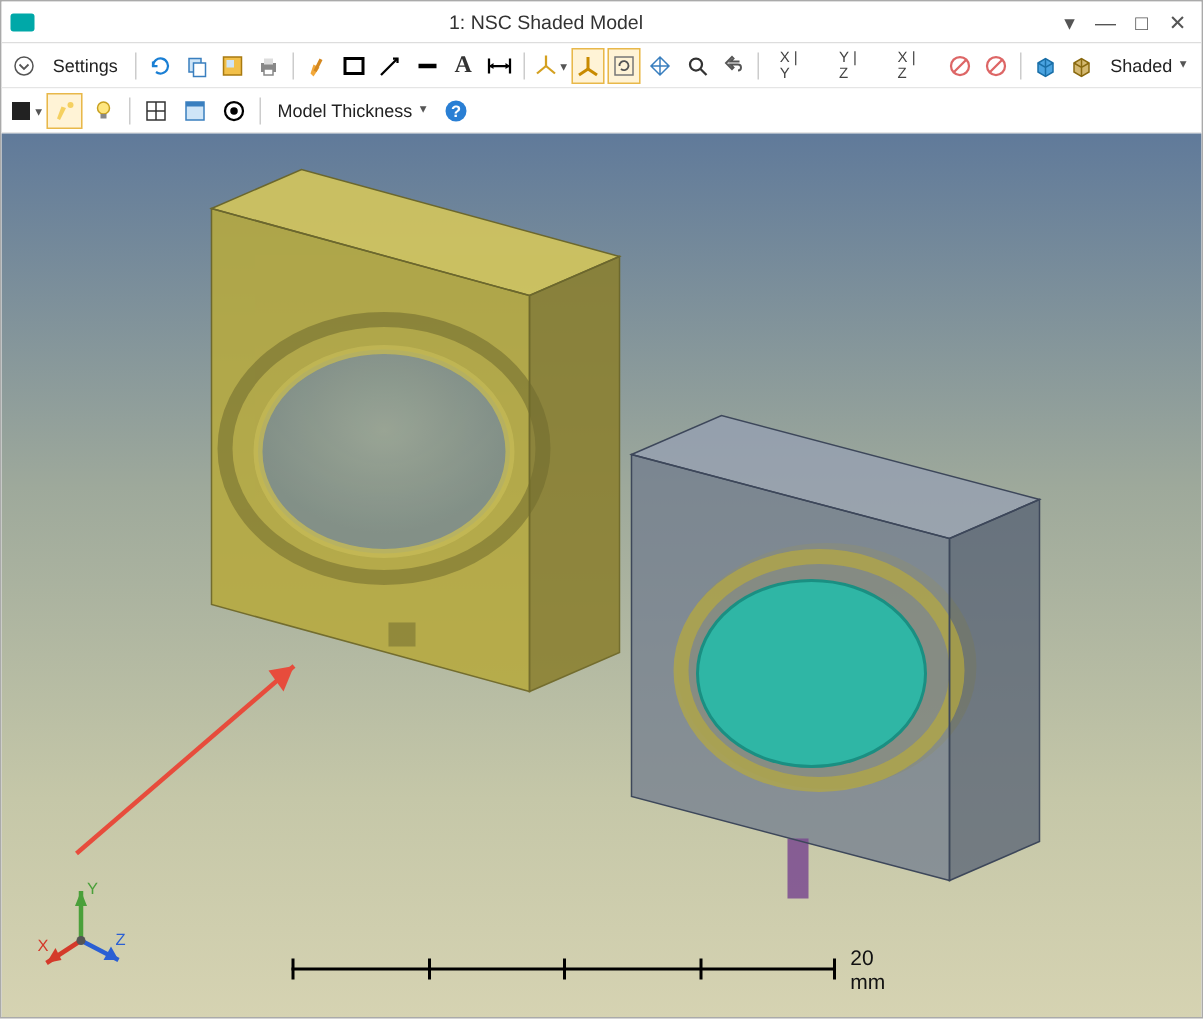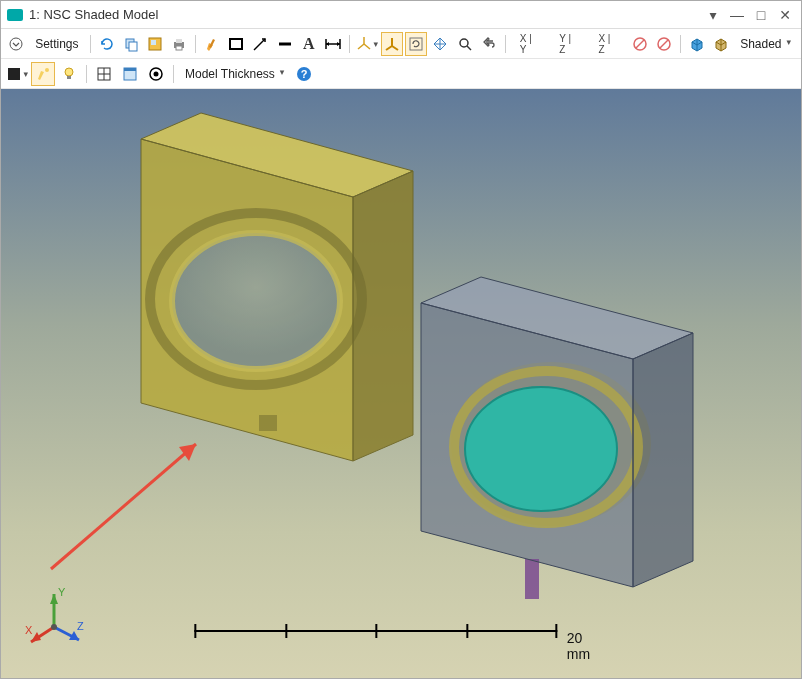--- a/index.html
+++ b/index.html
@@ -13,20 +13,21 @@
     border: 1px solid #aaa;
   }
   .titlebar {
     height: 28px;
     background: #fff;
     border-bottom: 1px solid #ddd;
     display: flex;
     align-items: center;
     padding: 0 6px;
     color: #333;
+    text-align: center;
   }
   .titlebar .app-icon {
     width: 16px; height: 12px;
     background: #00a8a8;
     border-radius: 2px;
     margin-right: 6px;
   }
   .titlebar .title { flex: 1; font-size: 13px; }
   .titlebar .win-btn {
     width: 20px; height: 20px;
@@ -67,21 +68,21 @@
     height: calc(679px - 28px - 30px - 30px);
     background: linear-gradient(to bottom, #607a9a 0%, #9ea99b 40%, #c5c7a8 75%, #d6d3b2 100%);
     overflow: hidden;
   }
   .scale-bar {
     position: absolute;
     bottom: 18px;
     left: 50%;
     transform: translateX(-50%);
     display: flex;
-    align-items: flex-start;
+    align-items: center;
     gap: 10px;
     color: #111;
     font-size: 14px;
   }
   .scale-line {
     width: 380px; height: 2px; background: #000; position: relative;
   }
   .scale-line::before, .scale-line::after, .scale-tick {
     content: ""; position: absolute; width: 2px; height: 14px; background: #000; top: -6px;
   }

